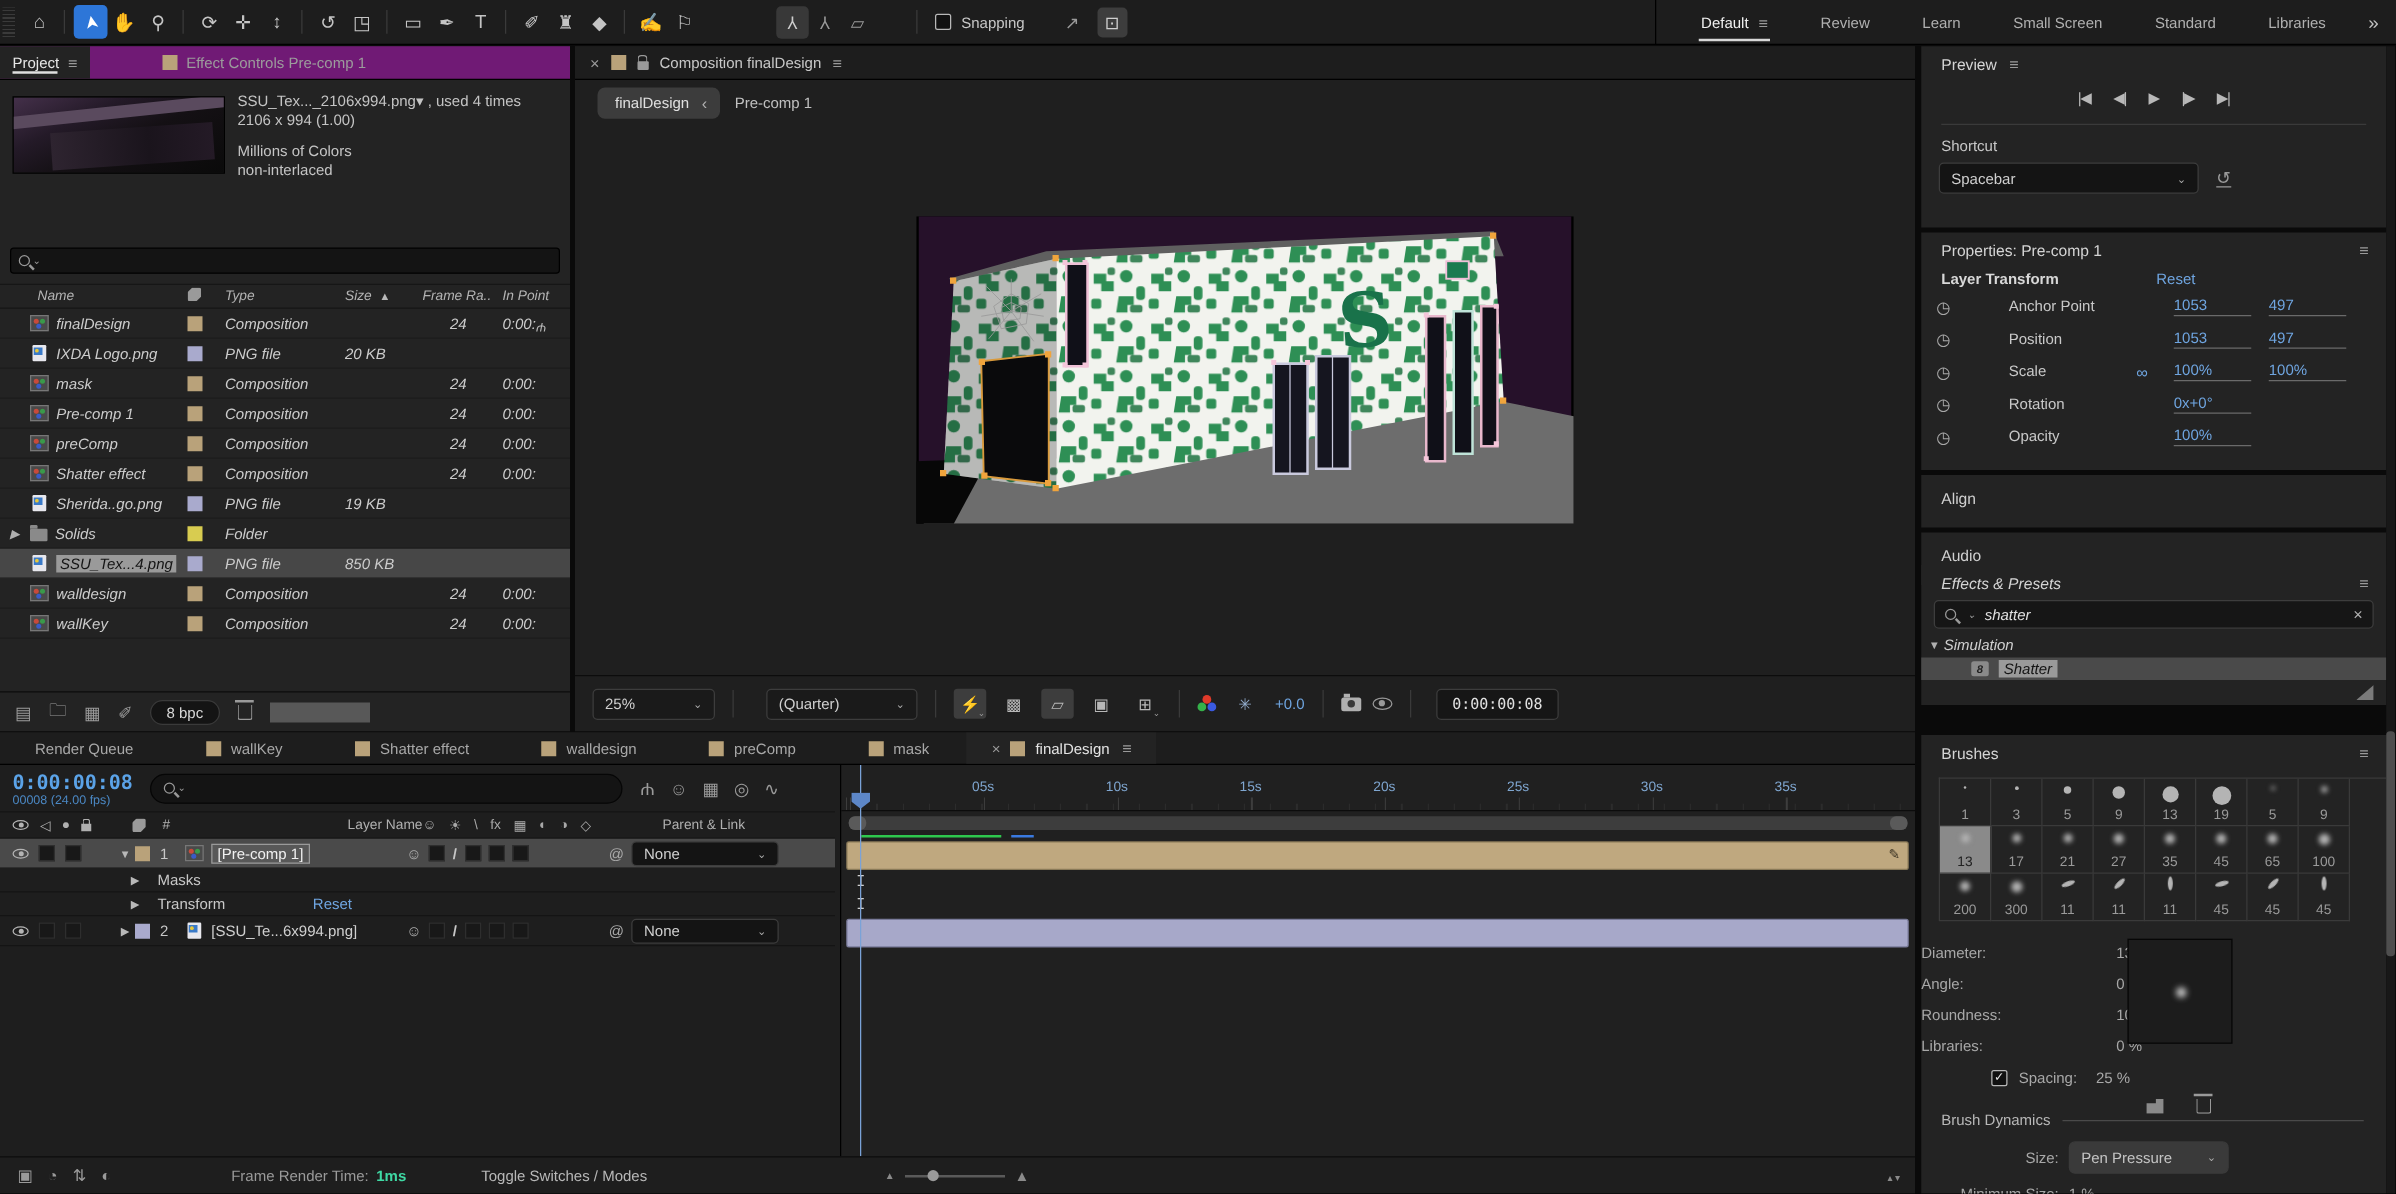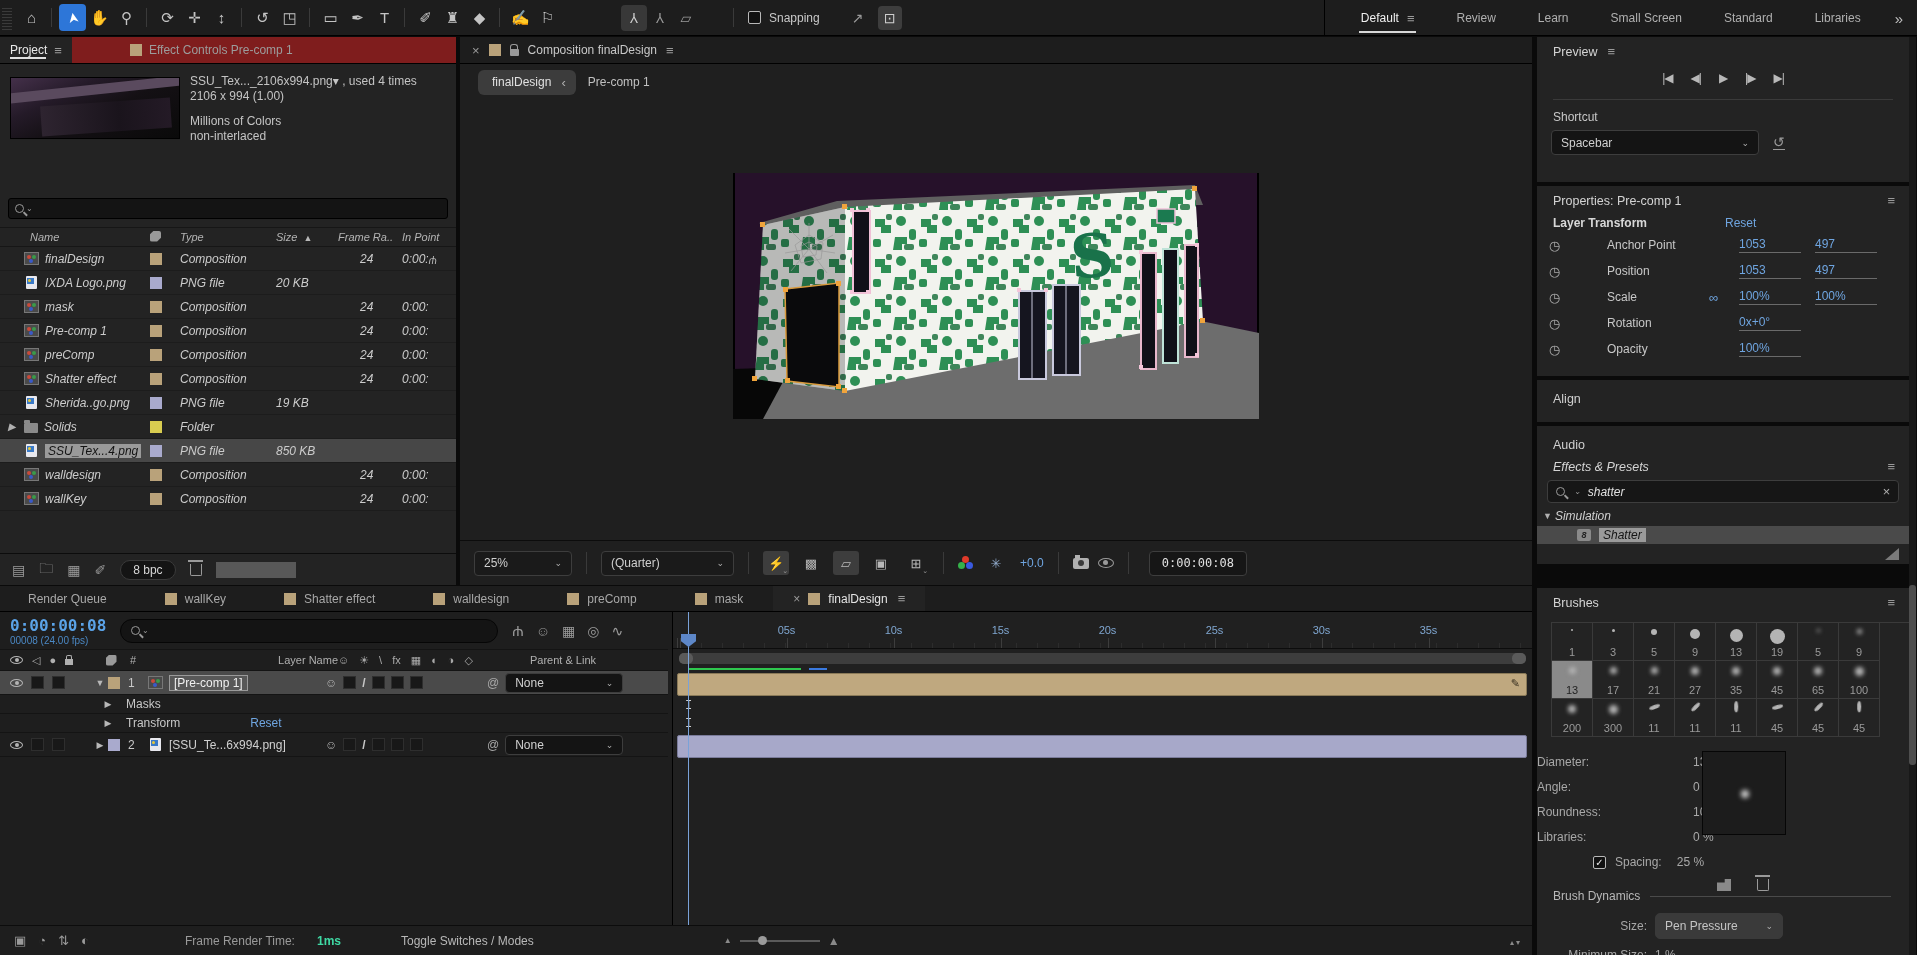--- a/index.html
+++ b/index.html
@@ -31,21 +31,21 @@
   .wsarea::before { content:""; width:1px; height:36px; background:#000; margin-right:26px; }
   .wstab { padding:0 10px; color:#b0b0b0; display:flex; align-items:center; gap:8px; height:36px; position:relative; margin-right:22px; }
   .wstab.active { color:#f0f0f0; }
   .wstab.active::after { content:""; position:absolute; left:8px; right:8px; bottom:3px; height:2px; background:#d8d8d8; }
   .wstab.active .wsmenu { display:inline; }
   .wsmenu { display:none; color:#9a9a9a; font-size:13px; }
   .wsmore { color:#c0c0c0; font-size:15px; margin:0 14px 0 2px; }
 
   
   .panel { position:absolute; background:#232323; }
-  .ptabrow { height:27px; display:flex; align-items:center; background:#7f1d1d; border-bottom:1px solid #000; }
+  .ptabrow { height:27px; display:flex; align-items:center; background:#701a75; border-bottom:1px solid #000; }
   .ptab { display:flex; align-items:center; gap:7px; padding:0 10px; height:100%; color:#9c9c9c; position:relative; }
   .ptab.active { color:#e8e8e8; background:#232323; }
   .ptab.active::after { content:""; position:absolute; left:10px; right:26px; bottom:4px; height:2px; background:#e0e0e0; }
   .hamb { color:#9a9a9a; font-size:13px; }
   .swatch { width:12px; height:12px; background:#b9a27a; display:inline-block; }
   .swatch.lav { background:#a9aacd; }
   .swatch.yellow { background:#d8cc50; }
 
   
   #project { left:0; top:37px; width:456px; height:548px; }
@@ -102,21 +102,21 @@
   .crumbrow { height:36px; display:flex; align-items:center; padding-left:18px; gap:12px; }
   .crumbpill { background:#3c3c3c; border-radius:6px; height:25px; display:flex; align-items:center; gap:10px; padding:0 10px 0 14px; color:#e0e0e0; }
   .crumbsep { color:#b0b0b0; font-size:13px; }
   .crumbparent { color:#c0c0c0; }
   .viewport { position:relative; height:440px; }
   .canvas { position:absolute; left:273px; top:73px; }
   .compctl { position:absolute; left:0; bottom:0; width:100%; height:45px; border-top:1px solid #0c0c0c; display:flex; align-items:center; gap:9px; padding-left:14px; }
   .dd { background:#1a1a1a; border:1px solid #3d3d3d; border-radius:4px; height:25px; display:flex; align-items:center; justify-content:space-between; padding:0 9px; color:#d0d0d0; }
   .dd .caret { color:#b0b0b0; font-size:9px; margin-left:14px; }
   .dd-zoom { width:98px; }
-  .dd-res { width:133px; }
+  .dd-res { width:121px; margin-left:12px; }
   .vsep { width:1px; height:22px; background:#3a3a3a; margin:0 5px; }
   .ctlbtn { width:26px; height:24px; display:flex; align-items:center; justify-content:center; color:#b8b8b8; font-size:13px; border-radius:3px; position:relative; }
   .ctlbtn.boxed { background:#3d3d3d; }
   .ctlbtn .subcaret { position:absolute; right:1px; bottom:0; font-size:7px; color:#999; }
   .rgbdots { position:relative; width:16px; height:14px; }
   .rgbdots i { position:absolute; width:7px; height:7px; border-radius:50%; }
   .rgbdots .r { left:4px; top:0; background:#e03a2a; }
   .rgbdots .g { left:0; top:6px; background:#35b14a; }
   .rgbdots .b { left:8px; top:6px; background:#3a5ae0; }
   .exposure { color:#6fa5e0; margin-left:2px; }
@@ -251,21 +251,21 @@
   .bar { position:absolute; left:4px; width:850px; }
   .bar1 { top:61px; height:23px; background:linear-gradient(#cdb globalization88,#bfa87f); background:#bfa87f; border:1px solid #8a7a58; border-radius:2px; }
   .bar1::before { content:"✎"; position:absolute; right:6px; top:3px; font-size:11px; color:#3a3222; }
   .bar2 { top:123px; height:23px; background:#a7a8c9; border:1px solid #7a7b9a; border-radius:2px; }
   .ibeam { position:absolute; left:12px; color:#d0d0d0; font-family:"DejaVu Sans Mono", monospace; font-size:12px; }
   .playhead { position:absolute; left:15px; top:0; width:1px; height:313px; background:#7aa2d8; }
   .phhandle { position:absolute; left:8px; top:22px; width:15px; height:13px; background:#5d87c8; clip-path:polygon(0 0,100% 0,100% 55%,50% 100%,0 55%); }
   .tlstatus { position:absolute; left:0; bottom:0; width:100%; height:30px; border-top:1px solid #0c0c0c; display:flex; align-items:center; color:#9a9a9a; }
   .tlsicons { display:flex; gap:12px; padding-left:14px; font-size:13px; }
   .frt { margin-left:96px; color:#9a9a9a; }
-  .frtval { color:#3fd9a4; font-weight:bold; margin-left:22px; }
+  .frtval { color:#3fd9a4; font-weight:bold; margin-left:6px; }
   .togglesw { margin-left:60px; color:#b8b8b8; }
   .zoomslider { display:flex; align-items:center; gap:8px; margin-left:190px; color:#8a8a8a; }
   .ztrack { width:80px; height:2px; background:#5a5a5a; position:relative; }
   .zthumb { position:absolute; left:18px; top:-4px; width:9px; height:9px; border-radius:50%; background:#9a9a9a; }
   .tlupdown { position:absolute; right:10px; bottom:8px; color:#8a8a8a; font-size:8px; letter-spacing:2px; }
 </style>
 </head>
 <body>
 
 <div id="app">

